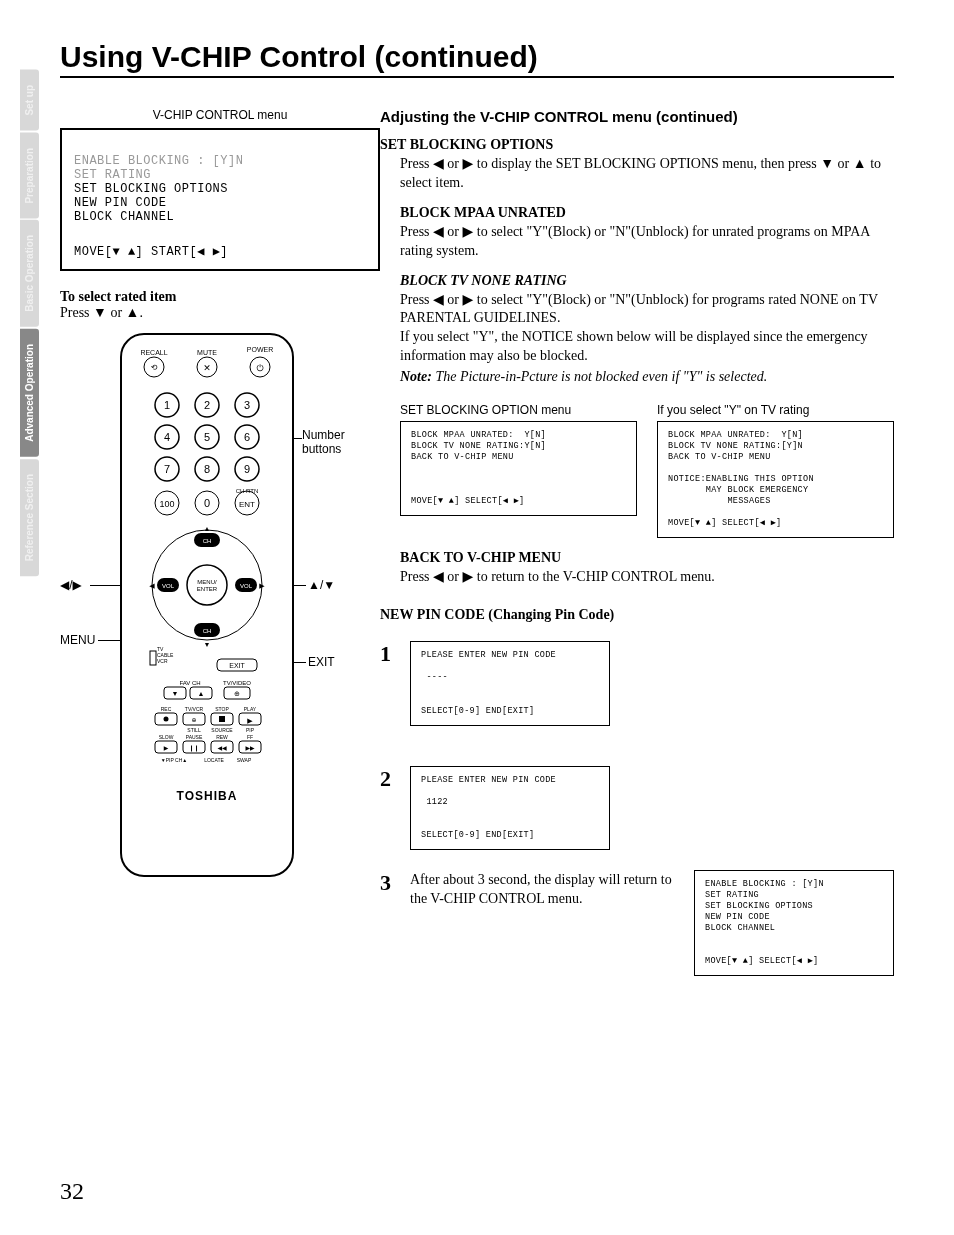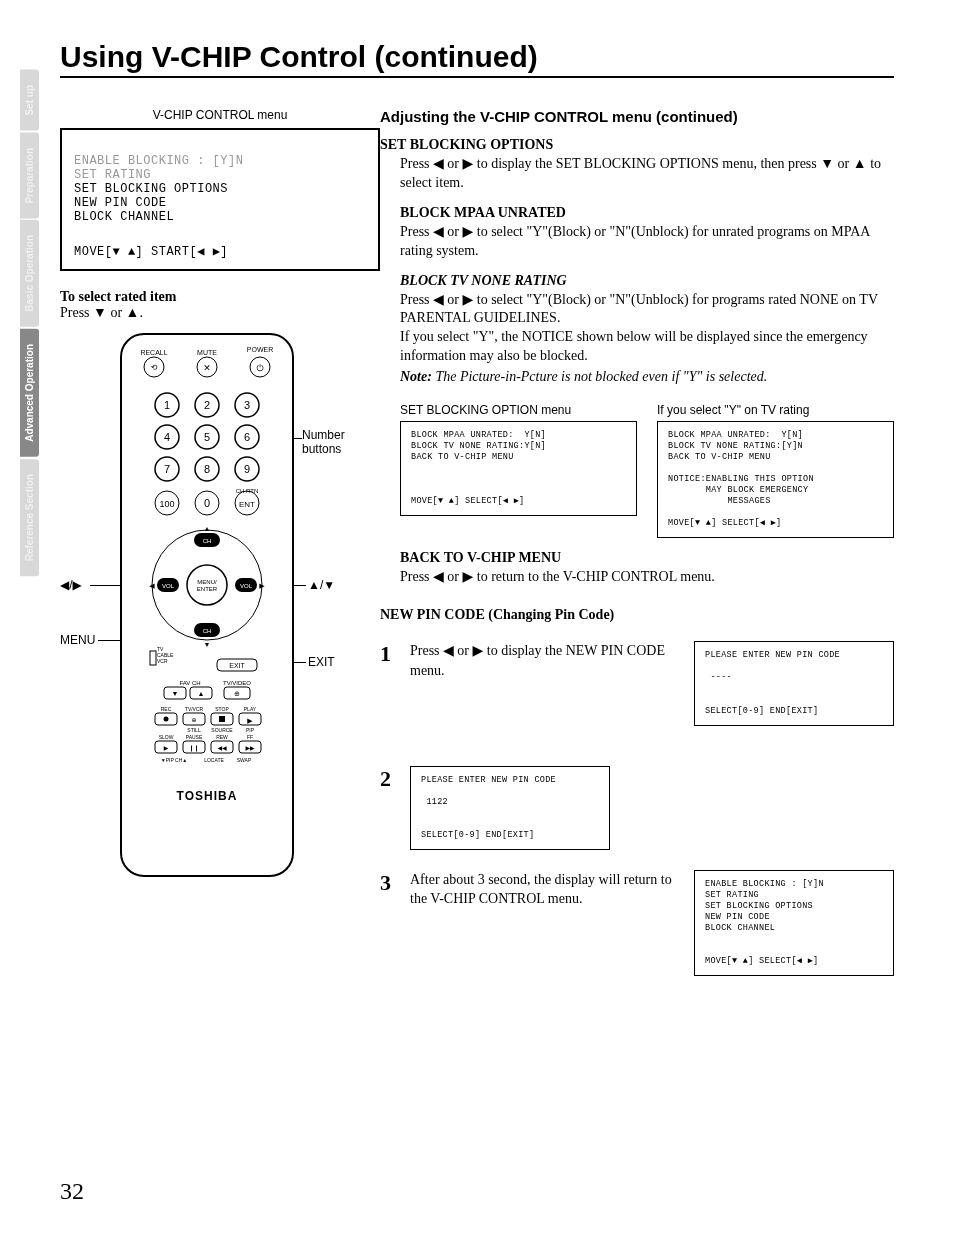--- a/index.html
+++ b/index.html
@@ -344,21 +344,20 @@
         </div>
       </div>
 
       <div class="sub-sub-head" style="margin-left:20px;">BACK TO V-CHIP MENU</div>
       <div class="body-text">Press ◀ or ▶ to return to the V-CHIP CONTROL menu.</div>
 
       <div class="sub-sub-head" style="margin-top:20px;">NEW PIN CODE (Changing Pin Code)</div>
 
       <div class="step-row">
         <div class="step-num">1</div>
-        <div class="step-text">Press  ◀ or ▶  to display the NEW PIN CODE menu.</div>
         <div class="step-sidebox">
             <div class="tv-menu-small">PLEASE ENTER NEW PIN CODE
 
  ----
 
 
 SELECT[0-9] END[EXIT]</div>
           </div>
       </div>
 

